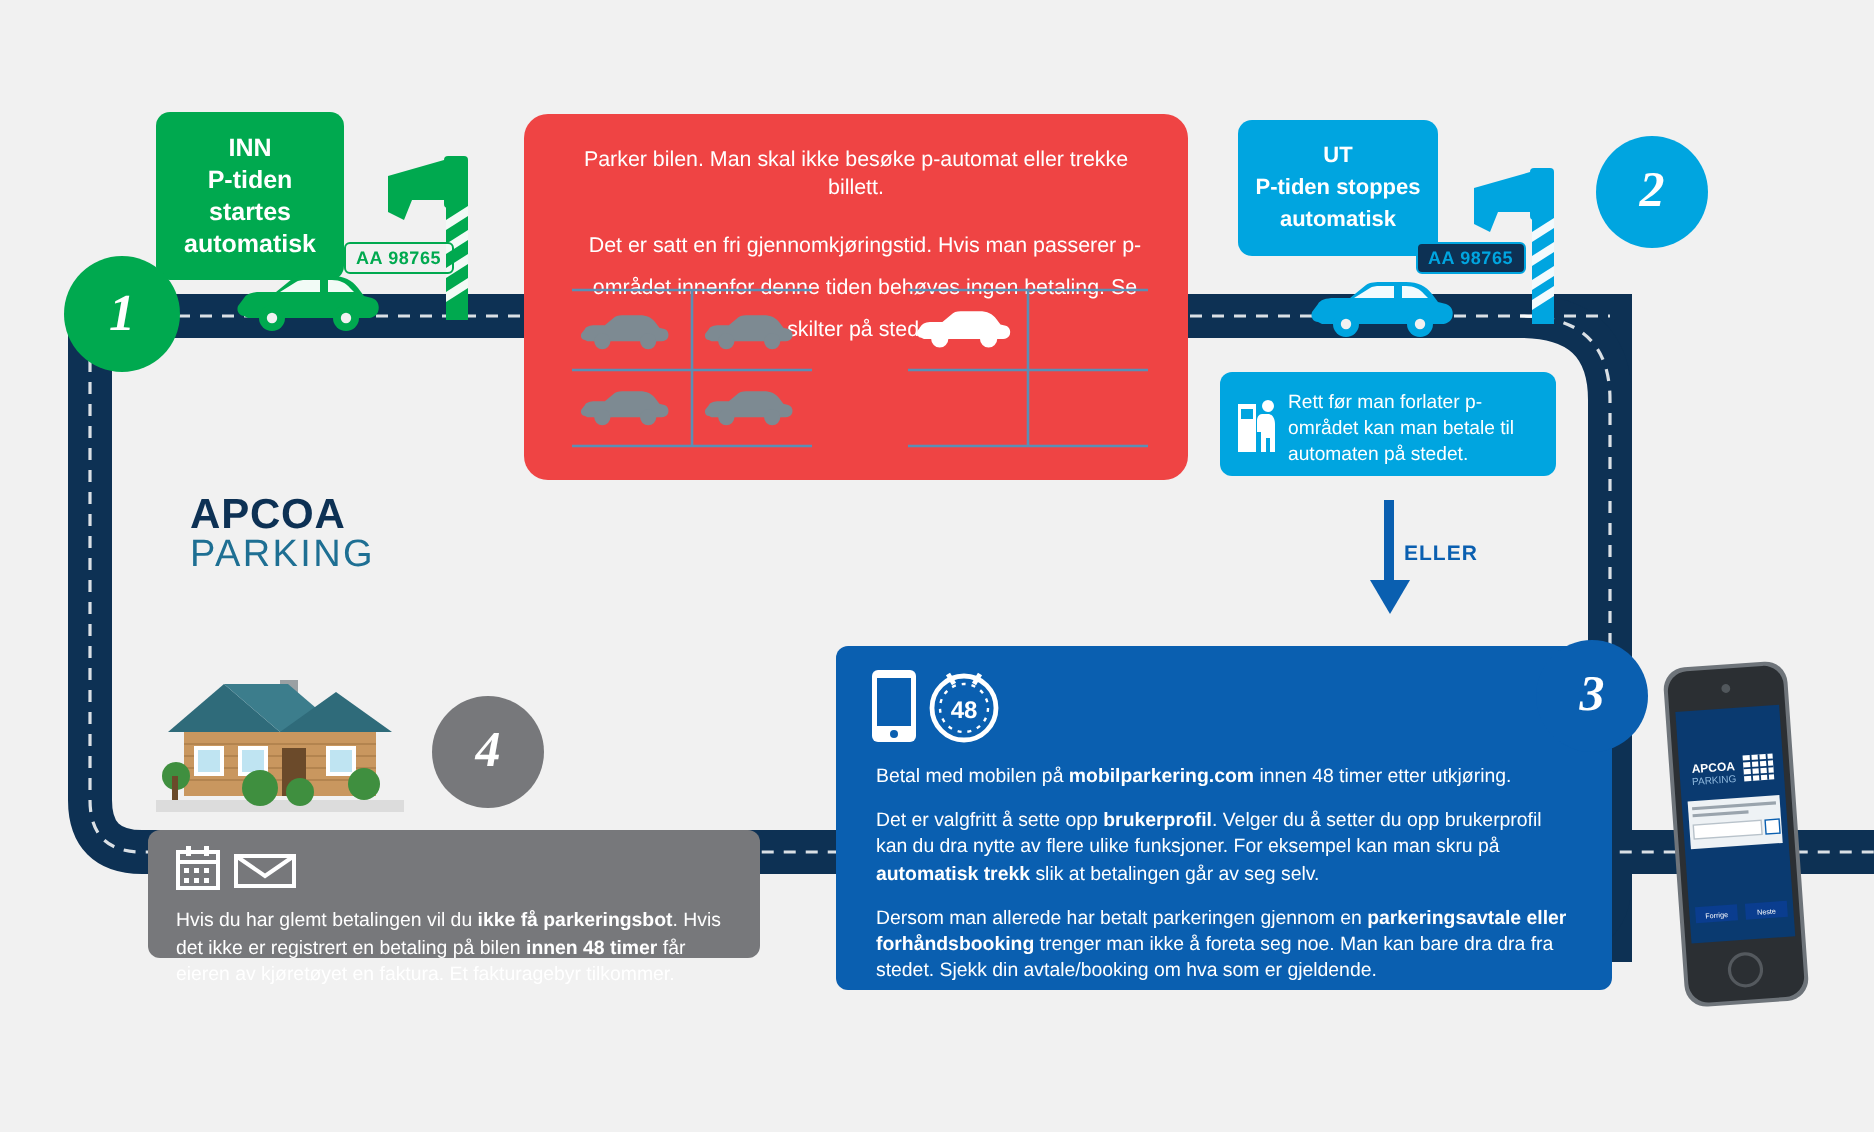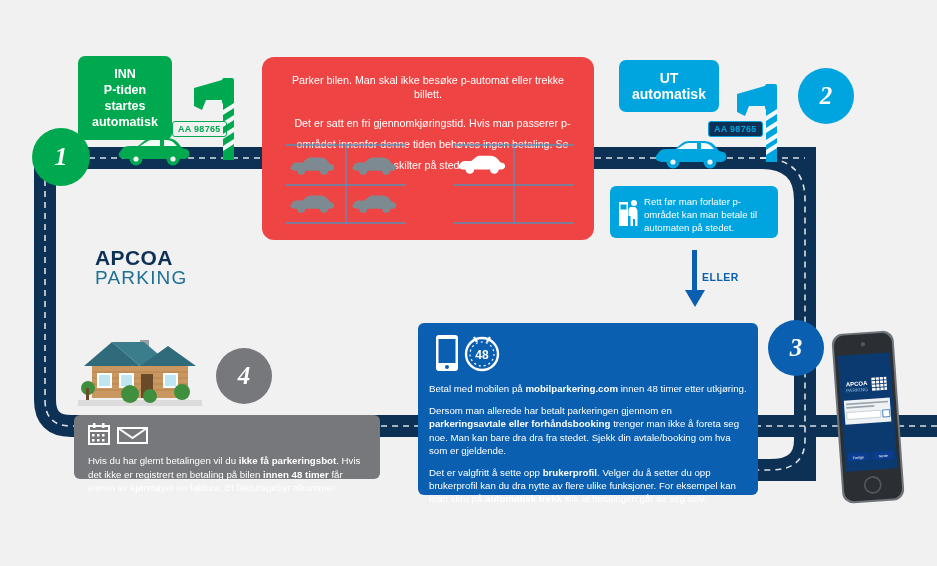--- a/index.html
+++ b/index.html
@@ -18,21 +18,21 @@
   .road-svg{position:absolute;left:0;top:0;width:937px;height:566px;}
   
   .box{position:absolute;box-sizing:border-box;}
   .green-sign{
     background:#00a94f;border-radius:7px;
     color:#ffffff;font-weight:bold;font-size:12.5px;line-height:16px;
     text-align:center;padding:10px 6px;
   }
   .cyan-sign{
     background:#00a5e0;border-radius:7px;
-    color:#ffffff;font-weight:bold;font-size:14px;line-height:16px;
+    color:#ffffff;font-weight:bold;font-size:11px;line-height:16px;
     text-align:center;padding:10px 6px;
   }
   .navy-panel{
     background:#ef4444;border-radius:12px;
     color:#ffffff;
   }
   .navy-panel .p1{
     font-size:10.7px;line-height:14px;text-align:center;
     padding:16px 18px 0 18px;
   }
@@ -187,20 +187,21 @@
       <g fill="#ffffff" transform="translate(182,12) scale(.66)">
         <path d="M4,21 C2,21 0,19 1,16 L4,12 C5,10 8,9 12,9 L20,9 L28,2.5 C30,1 33,1 36,1 L48,1 C54,1 58,3 61,7 L64,11 L68,12 C71,13 72,16 71,19 C70,21 68,22 66,22 L6,22 Z"></path>
         <circle cx="18" cy="22" r="6.5"></circle>
           <circle cx="55" cy="22" r="6.5"></circle>
       </g>
     </svg>
   </div>
 
   <div class="box cyan-sign" style="left:619px;top:60px;width:100px;">
     <div>UT</div>
+    <div>P-tiden stoppes</div>
     <div>automatisk</div>
   </div>
 
   <svg class="icon" style="left:735px;top:84px;width:56px;height:82px;" viewBox="0 0 56 82">
     <path d="M2,10 L30,2 L30,22 L2,22 Z" fill="#00a5e0"></path>
     <path d="M2,22 L14,22 L10,32 L2,28 Z" fill="#00a5e0"></path>
     <rect x="30" y="0" width="12" height="26" rx="2" fill="#00a5e0"></rect>
     <g>
       <rect x="31" y="24" width="11" height="54" fill="#00a5e0"></rect>
       <g fill="#ffffff" opacity="0.95">
@@ -299,42 +300,42 @@
       <g>
         <rect x="30" y="5" width="29" height="15" fill="none" stroke="#ffffff" stroke-width="2"></rect>
         <path d="M30,5 L44.5,15 L59,5" fill="none" stroke="#ffffff" stroke-width="2"></path>
       </g>
     </svg>
     <p style="margin-top:30px;">
       <span>Hvis du har glemt betalingen vil du </span><b>ikke få parkeringsbot</b><span>. Hvis det ikke er registrert en betaling på bilen </span><b>innen 48 timer</b><span> får eieren av kjøretøyet en faktura. Et fakturagebyr tilkommer.</span>
     </p>
   </div>
 
-  <div class="box blue-panel" style="left:418px;top:323px;width:340px;height:172px;padding:13px 11px;">
+  <div class="box blue-panel" style="left:418px;top:323px;width:388px;height:172px;padding:13px 20px;">
     <svg class="icon" style="left:16px;top:10px;width:72px;height:40px;" viewBox="0 0 72 40">
       <rect x="2" y="2" width="22" height="36" rx="3" fill="#ffffff"></rect>
       <rect x="4.5" y="6" width="17" height="24" fill="#0a5fb0"></rect>
       <circle cx="13" cy="34" r="2" fill="#0a5fb0"></circle>
       <g>
         <circle cx="48" cy="21" r="16" fill="none" stroke="#ffffff" stroke-width="2.4"></circle>
         <circle cx="48" cy="21" r="12" fill="none" stroke="#ffffff" stroke-width="1.2" stroke-dasharray="2 3"></circle>
         <path d="M43,9 L40,4 M53,9 L56,4" stroke="#ffffff" stroke-width="2.4"></path>
         <text x="48" y="26" font-family="Liberation Sans, sans-serif" font-size="12" font-weight="bold" fill="#ffffff" text-anchor="middle">48</text>
       </g>
     </svg>
 
     <div style="margin-top:46px;">
       <p>
         <span>Betal med mobilen på </span><b>mobilparkering.com</b><span> innen 48 timer etter utkjøring.</span>
       </p>
       <p>
-        <span>Dersom man allerede har betalt parkeringen gjennom en </span><b>parkeringsavtale eller forhåndsbooking</b><span> trenger man ikke å foreta seg noe. Man kan bare dra dra fra stedet. Sjekk din avtale/booking om hva som er gjeldende.</span>
+        <span>Det er valgfritt å sette opp </span><b>brukerprofil</b><span>. Velger du å setter du opp brukerprofil kan du dra nytte av flere ulike funksjoner. For eksempel kan man skru på </span><b>automatisk trekk</b><span> slik at betalingen går av seg selv.</span>
       </p>
       <p>
-        <span>Det er valgfritt å sette opp </span><b>brukerprofil</b><span>. Velger du å setter du opp brukerprofil kan du dra nytte av flere ulike funksjoner. For eksempel kan man skru på </span><b>automatisk trekk</b><span> slik at betalingen går av seg selv.</span>
+        <span>Dersom man allerede har betalt parkeringen gjennom en </span><b>parkeringsavtale eller forhåndsbooking</b><span> trenger man ikke å foreta seg noe. Man kan bare dra dra fra stedet. Sjekk din avtale/booking om hva som er gjeldende.</span>
       </p>
     </div>
   </div>
 
   <div class="circle" style="left:768px;top:320px;width:56px;height:56px;background:#0a5fb0;font-size:25px;">
     <span>3</span>
   </div>
 
   <svg class="icon" style="left:828px;top:328px;width:82px;height:178px;" viewBox="0 0 82 178">
     <g transform="rotate(-4 41 89)">

